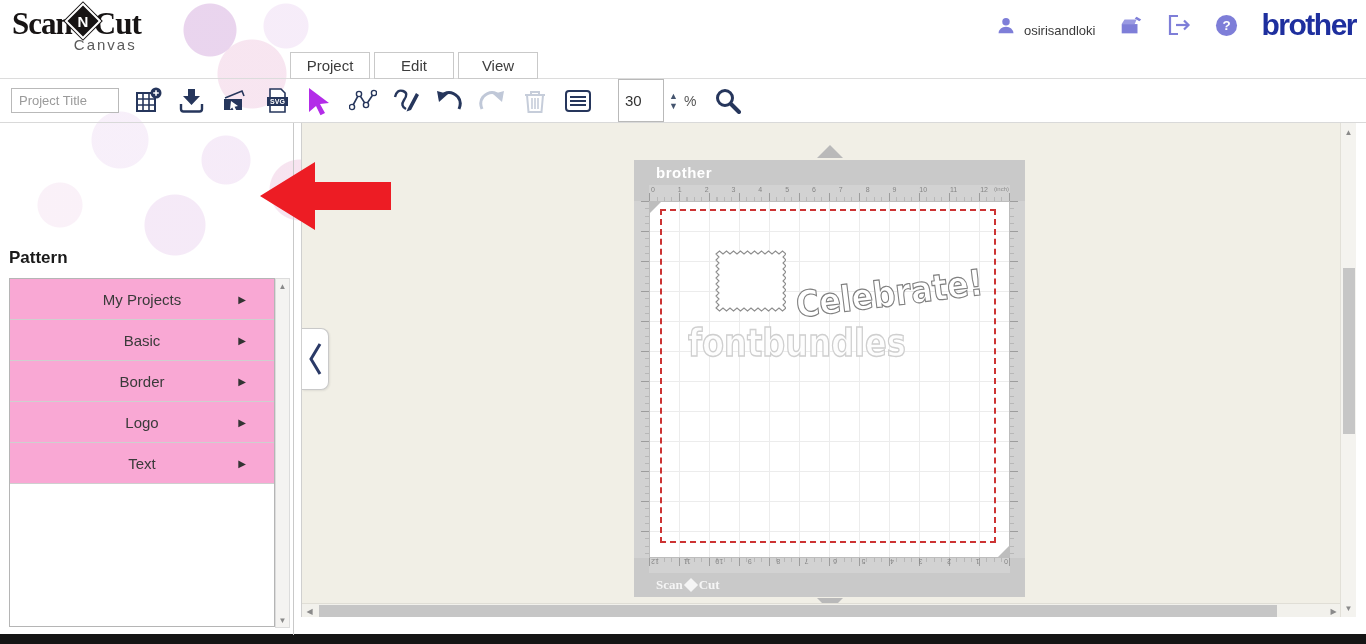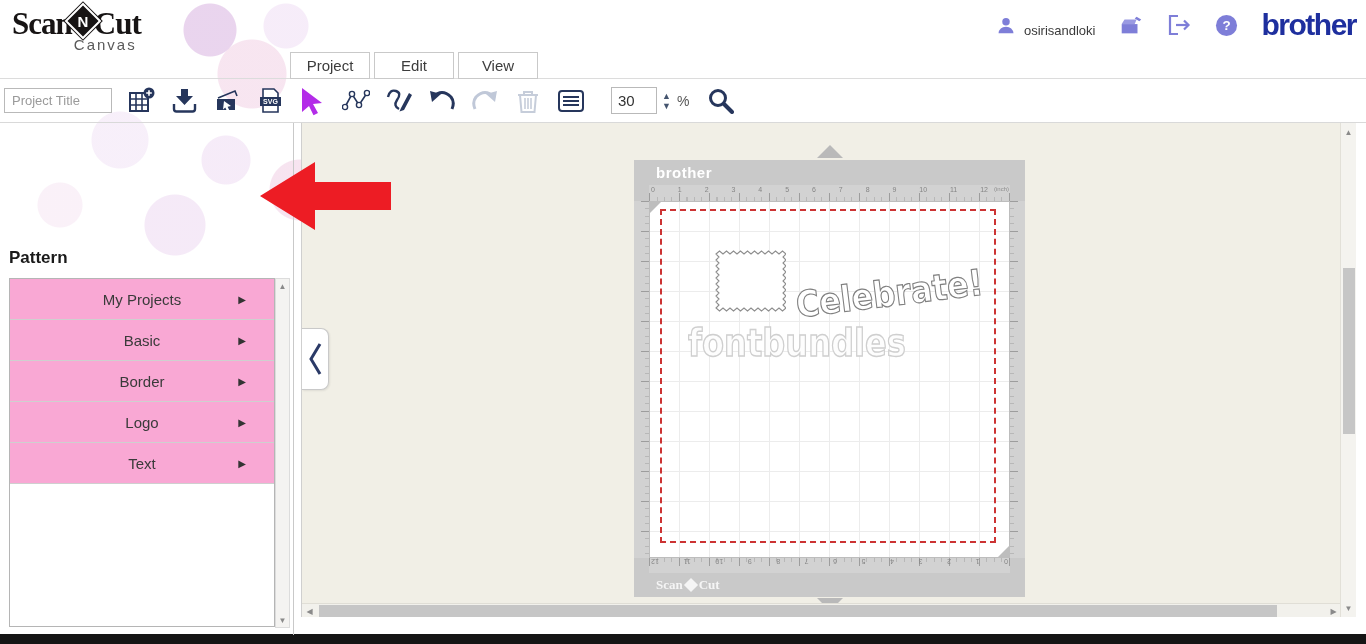--- a/index.html
+++ b/index.html
@@ -36,28 +36,28 @@
   .header-rule { position:absolute; left:0; top:78px; width:1366px; height:1px; background:#dcdcdc; }
 
   .header-right { position:absolute; right:10px; top:8px; display:flex; align-items:center; gap:22px; z-index:2; }
   .user { display:flex; align-items:flex-end; gap:5px; font-size:13px; color:#3a3a3a; cursor:pointer; }
   .hicon { width:26px; height:26px; display:flex; align-items:center; justify-content:center; cursor:pointer; }
   .brother-logo { font-size:30px; font-weight:800; color:#1e2f9e; letter-spacing:-1.5px; cursor:pointer;
     font-family:"Liberation Sans", sans-serif; }
 
   
   .toolbar { position:absolute; left:0; top:79px; width:1366px; height:44px; border-bottom:1px solid #d9d9d9; z-index:2;
-    display:flex; align-items:center; padding-left:4px; }
+    display:flex; align-items:center; padding-left:11px; }
   .title-input { width:108px; height:25px; border:1px solid #b9b9b9; background:#fff; padding:0 7px;
     font-size:13px; color:#333; margin-right:14px; }
   .title-input::placeholder { color:#9a9a9a; }
   .tbtn { width:30px; height:32px; margin-right:13px; background:none; border:none; display:flex;
     align-items:center; justify-content:center; cursor:pointer; padding:0; }
   .zoom-group { display:flex; align-items:center; margin-left:12px; }
-  .zoom-input { width:46px; height:27px; border:1px solid #b9b9b9; font-size:15px; color:#333; padding:0 6px; }
+  .zoom-input { width:46px; height:43px; border:1px solid #b9b9b9; font-size:15px; color:#333; padding:0 6px; }
   .spin { display:flex; flex-direction:column; margin-left:3px; }
   .spin button { border:none; background:none; font-size:9px; line-height:8px; color:#44546e; cursor:pointer; padding:1px 2px; }
   .pct { font-size:14px; color:#555; margin:0 10px 0 4px; }
 
   
   .left-panel { position:absolute; left:0; top:123px; width:294px; height:512px; background:transparent;
     border-right:1px solid #c9c9c9; z-index:1; }
   .download-btn { position:absolute; left:45px; top:43px; width:213px; height:49px; background:#6450c8;
     border:none; border-radius:3px; color:#fff; font-size:20px; display:flex; align-items:center;
     justify-content:center; gap:12px; cursor:pointer; font-family:"Liberation Sans", sans-serif; }

